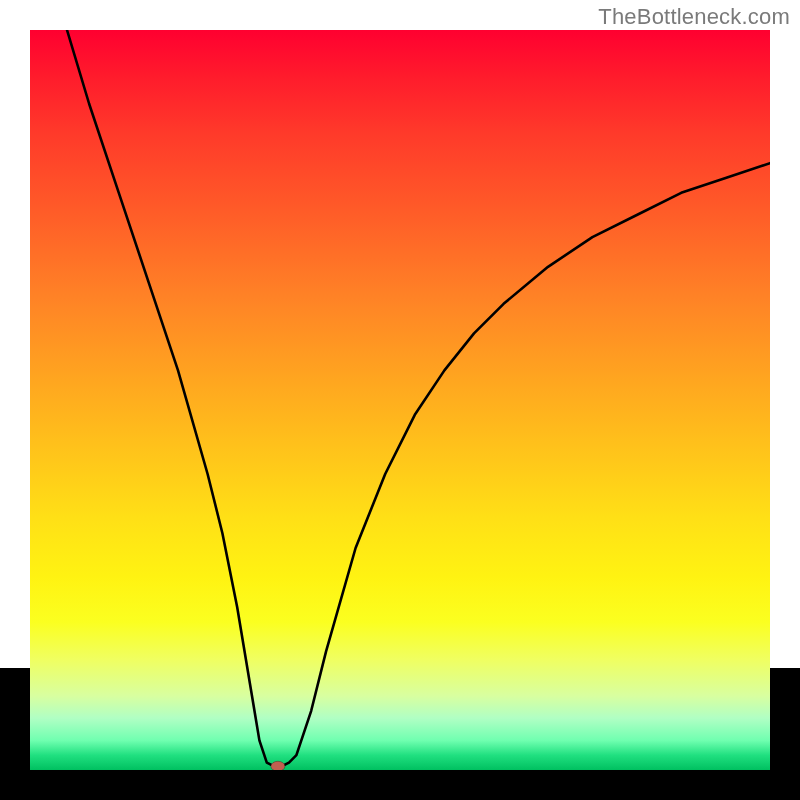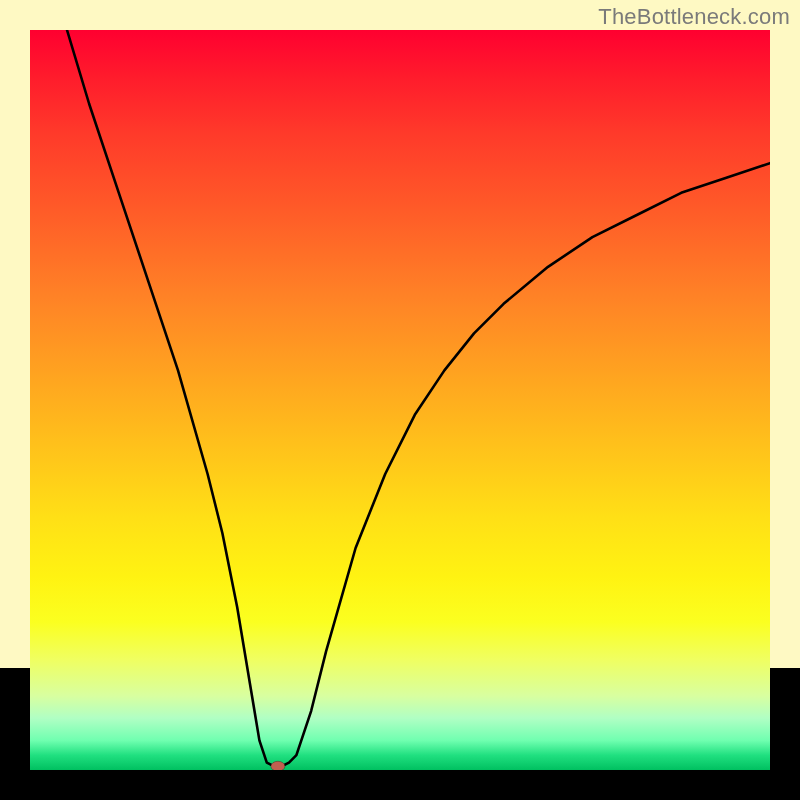--- a/index.html
+++ b/index.html
@@ -7,21 +7,21 @@
     padding: 0;
     width: 800px;
     height: 800px;
     background: #000;
     font-family: Arial, Helvetica, sans-serif;
   }
   .frame {
     position: relative;
     width: 800px;
     height: 668px;
-    background: #fef9c3;
+    background: #ffffff;
   }
   .plot-area {
     position: absolute;
     left: 30px;
     top: 30px;
     width: 740px;
     height: 740px;
     overflow: hidden;
   }
   .gradient {

